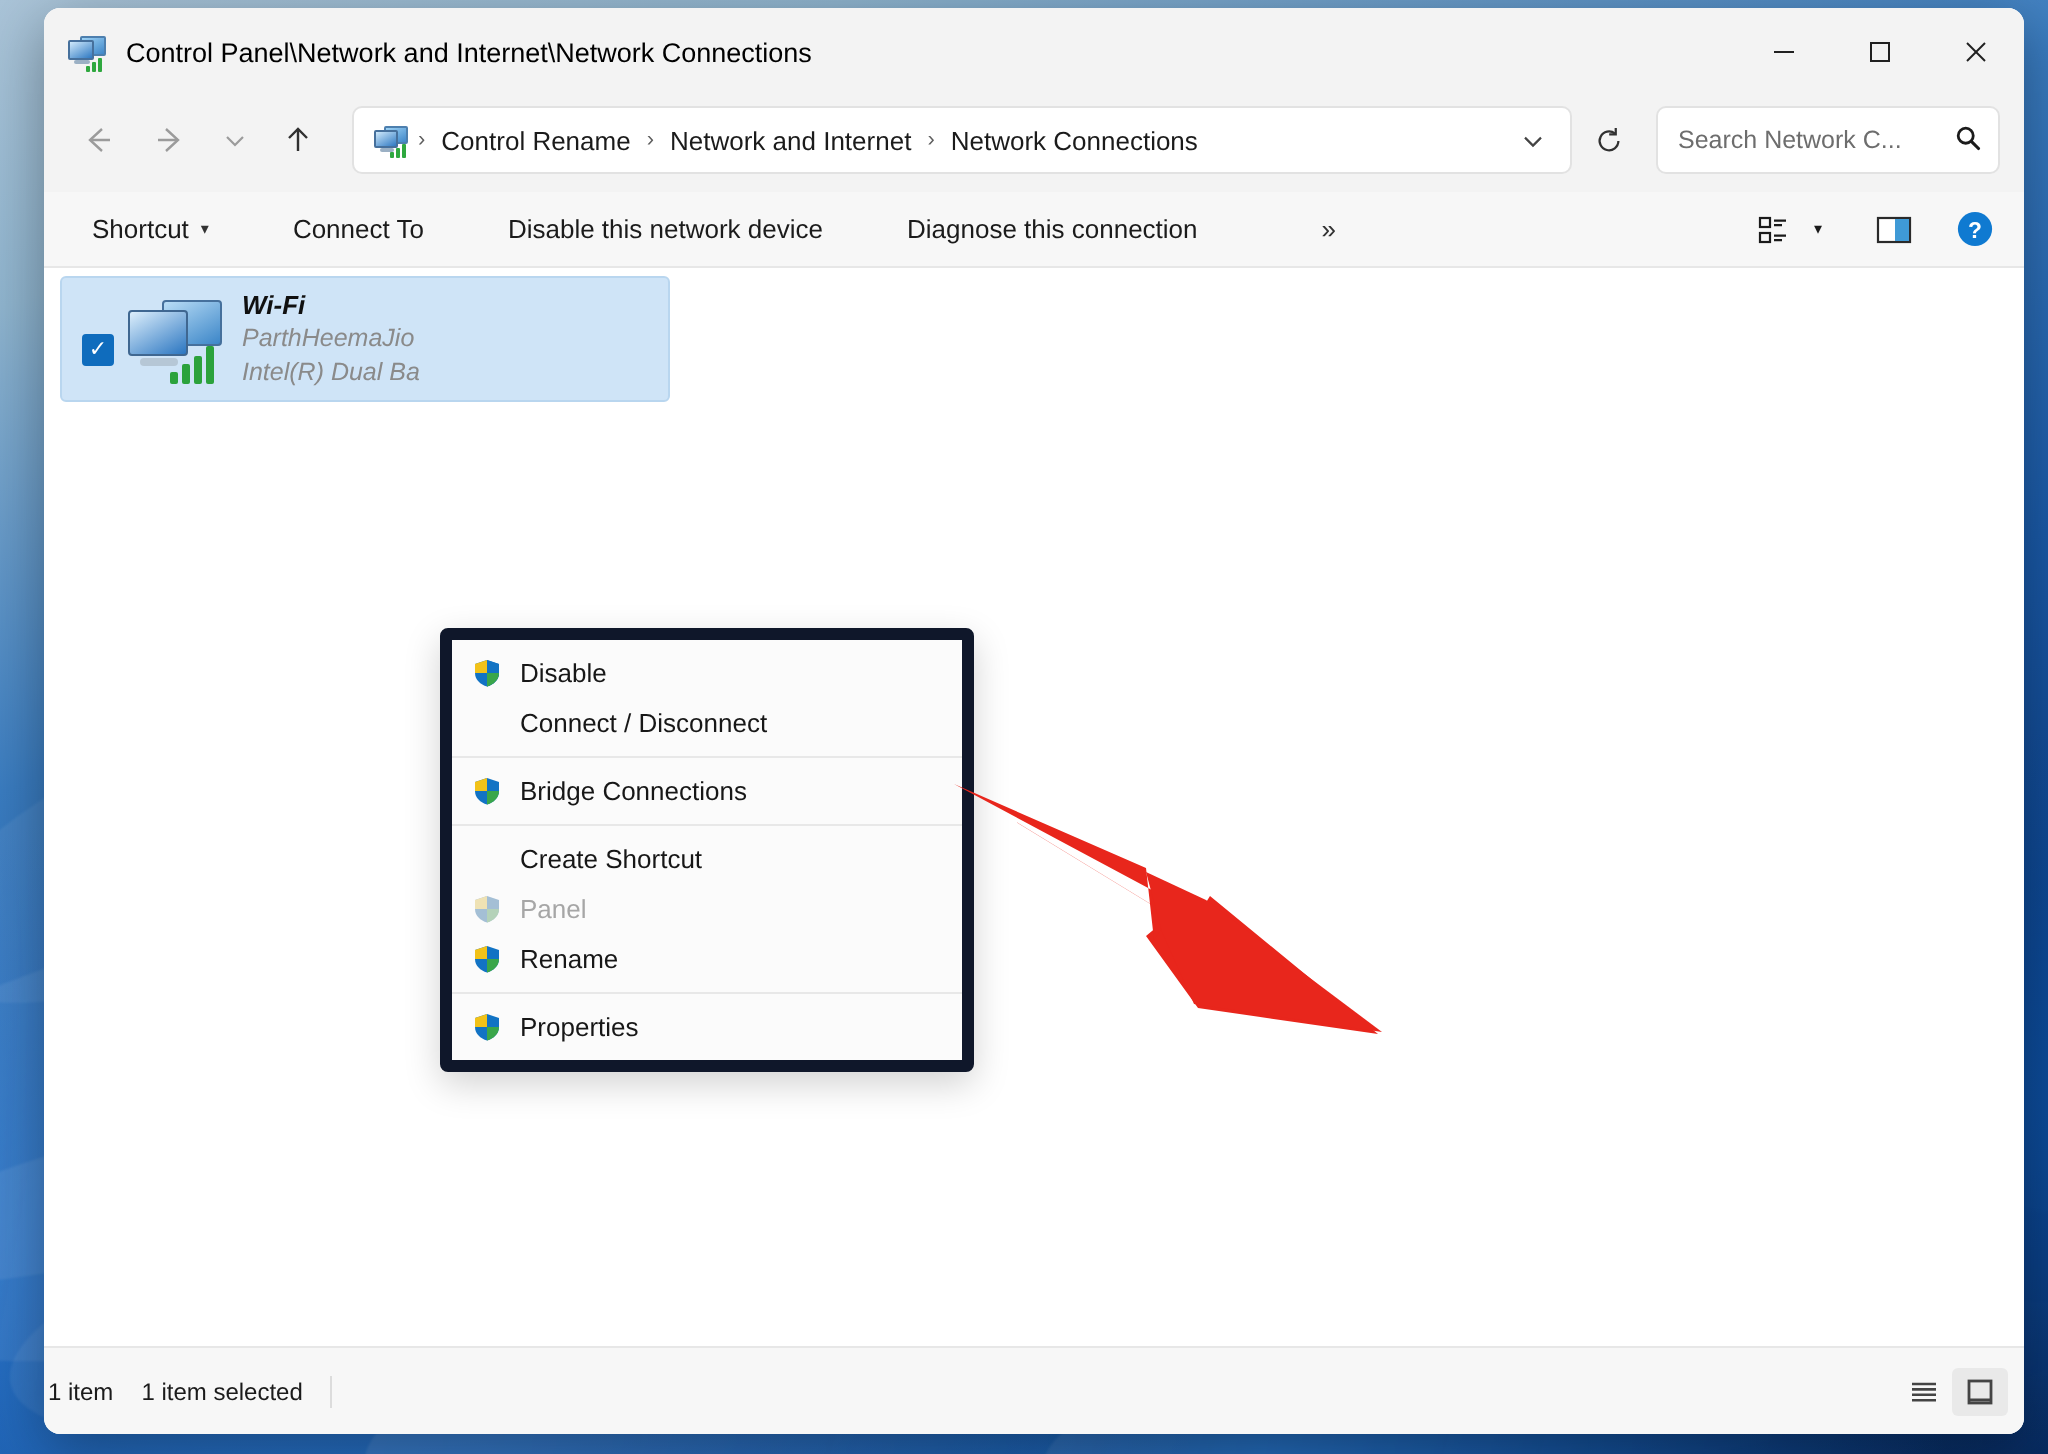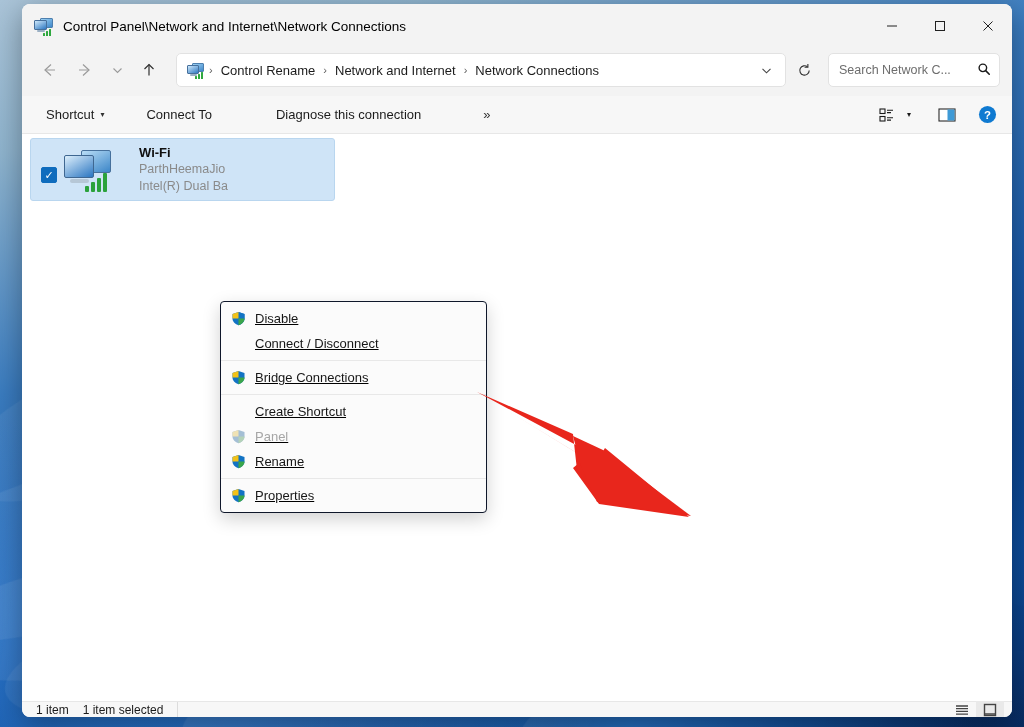--- a/index.html
+++ b/index.html
@@ -220,36 +220,35 @@
   }
   .tile-icon .bars { position: absolute; left: 24px; bottom: 2px; width: 24px; height: 19px; }
   .tile-icon .bars i {
     position: absolute; bottom: 0; width: 4px; background: #2ba23c; border-radius: 1px; display:block;
   }
   .tile-icon .bars i:nth-child(1){ left:0;  height:6px; }
   .tile-icon .bars i:nth-child(2){ left:6px; height:10px; }
   .tile-icon .bars i:nth-child(3){ left:12px; height:14px; }
   .tile-icon .bars i:nth-child(4){ left:18px; height:19px; }
 
-  .tile-text { margin-left: 24px; overflow: hidden; }
+  .tile-text { margin-left: 6px; overflow: hidden; font-style: italic; }
   .tile-name { font-size: 13px; font-weight: bold; color: #101010; line-height: 16px; }
   .tile-sub { font-size: 12.5px; color: #8a8a8a; line-height: 17px; white-space: nowrap; }
 
   
   .ctxmenu {
     position: absolute;
-    left: 198px; top: 167px;
+    left: 198px; top: 180px;
     width: 267px;
     background: #fbfbfb;
-    border: 1px solid #0f172a;
+    border: 6px solid #0f172a;
     border-radius: 4px;
     box-shadow: 0 6px 18px rgba(0,0,0,0.18);
     padding: 4px 0 4px 0;
     z-index: 20;
-    text-decoration: underline;
   }
   .mi {
     display: flex; align-items: center;
     height: 25px;
     padding: 0 10px 0 10px;
     font-size: 13px; color: #171717;
     cursor: default;
   }
   .mi.sel { background: #0f6cbd; color: #ffffff; }
   .mi.bold { font-weight: bold; }
@@ -257,25 +256,25 @@
   .mi-icon { width: 24px; flex: 0 0 auto; display: flex; align-items: center; }
   .mi-label { white-space: nowrap; }
   .menu-sep { height: 1px; background: #e8e8e8; margin: 4px 0; }
 
   
   .shield { width: 15px; height: 15px; position: relative; display: block; }
   .shield.dim { opacity: .42; filter: grayscale(.35); }
 
   
   .statusbar {
-    height: 16px;
+    height: 44px;
     background: #f7f7f7;
     border-top: 1px solid #e7e7e7;
     display: flex; align-items: center;
-    padding: 0 8px 0 14px;
+    padding: 0 8px 0 2px;
     flex: 0 0 auto;
   }
   .status-text { font-size: 12px; color: #1b1b1b; padding-right: 14px; white-space: nowrap; }
   .status-div { width:1px; height:16px; background:#dcdcdc; margin-right:10px; }
   .status-spacer { flex: 1 1 auto; }
   .view-btn {
     width: 28px; height: 24px; display: flex; align-items: center; justify-content: center;
     border-radius: 3px; cursor: default; color: #444;
   }
   .view-btn.active { background: #e9e9e9; }
@@ -409,20 +408,23 @@
     <div class="commandbar">
       <div class="cmd">
         <span>Shortcut</span>
         <span class="caret">▾</span>
       </div>
       <span class="cmd-gap"></span>
       <div class="cmd">
         <span>Connect To</span>
       </div>
       <span class="cmd-gap"></span>
+      <div class="cmd">
+        <span>Disable this network device</span>
+      </div>
       <span class="cmd-gap"></span>
       <div class="cmd">
         <span>Diagnose this connection</span>
       </div>
       <span class="cmd-gap"></span>
       <span class="cmd-gap"></span>
       <div class="chevchev">»</div>
       <div class="cmd-spacer"></div>
 
       <div class="cmd-icon" style="width:26px;">

